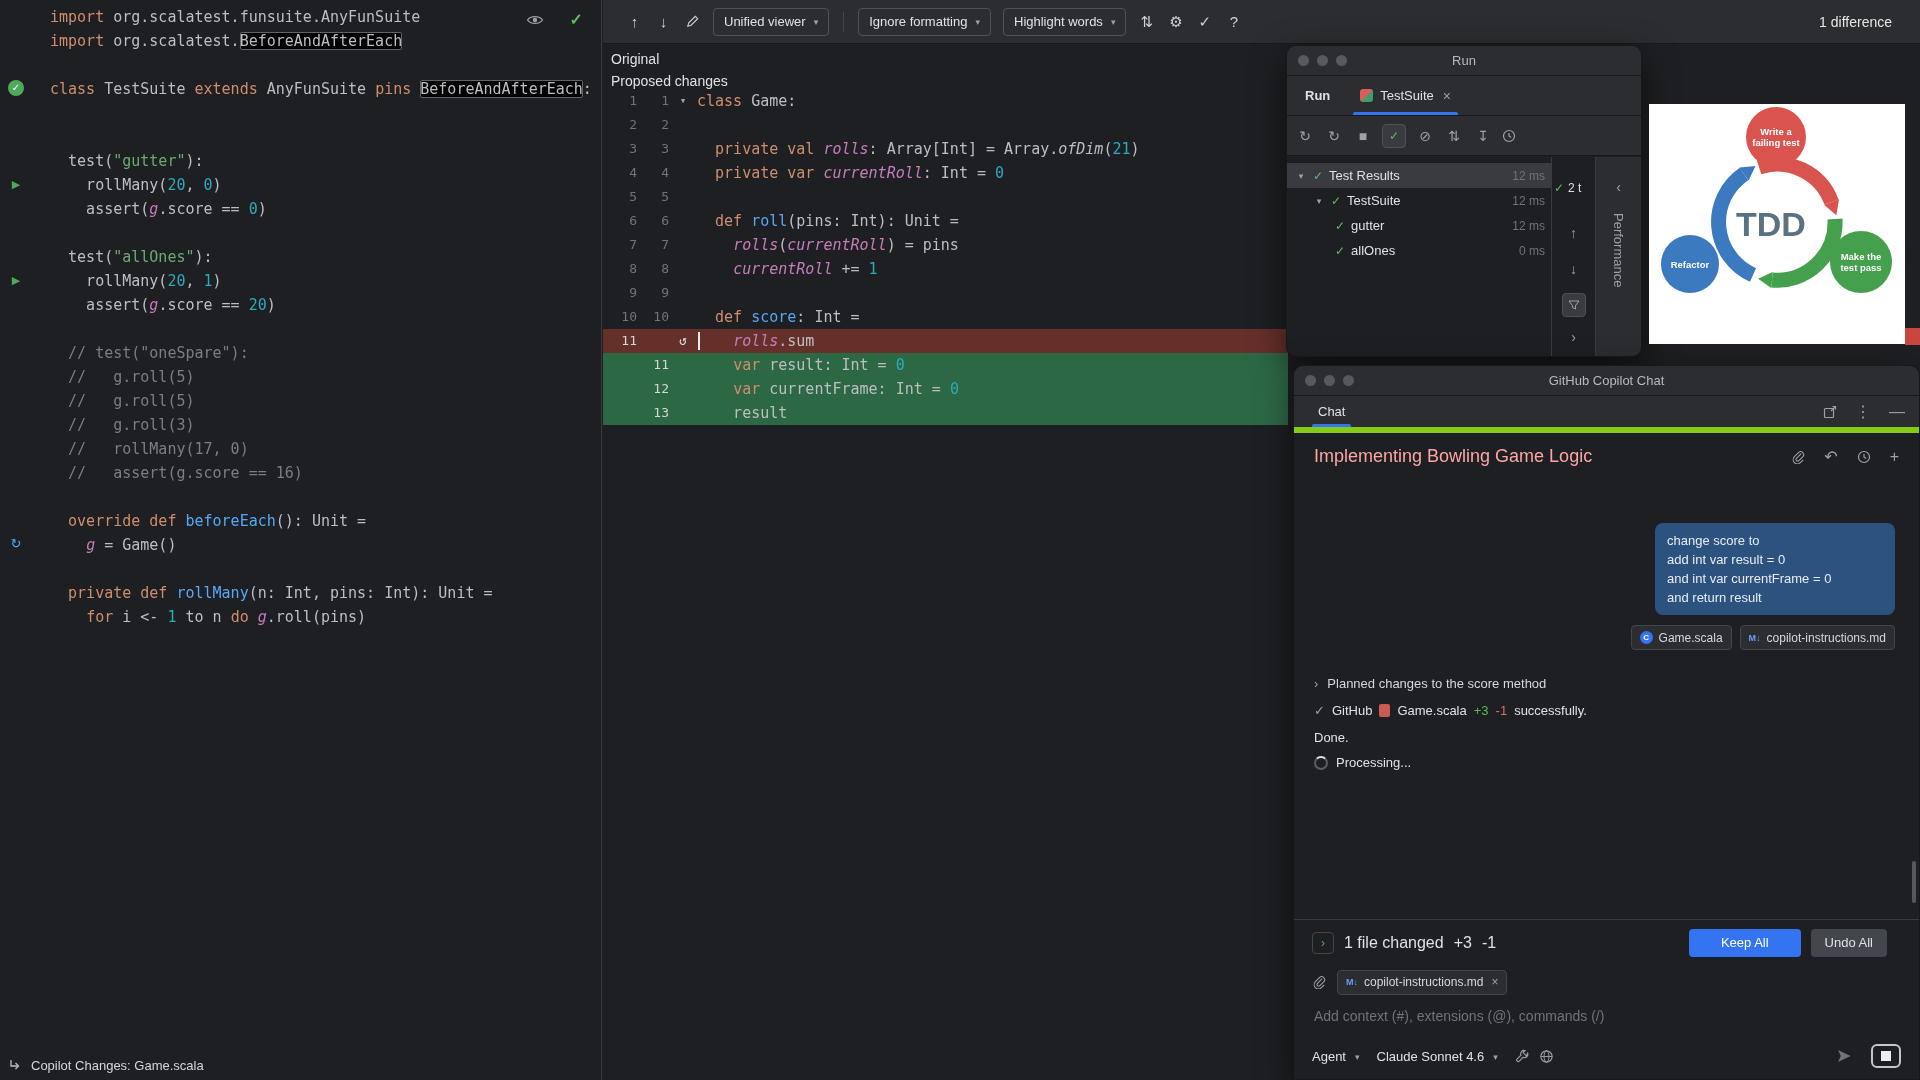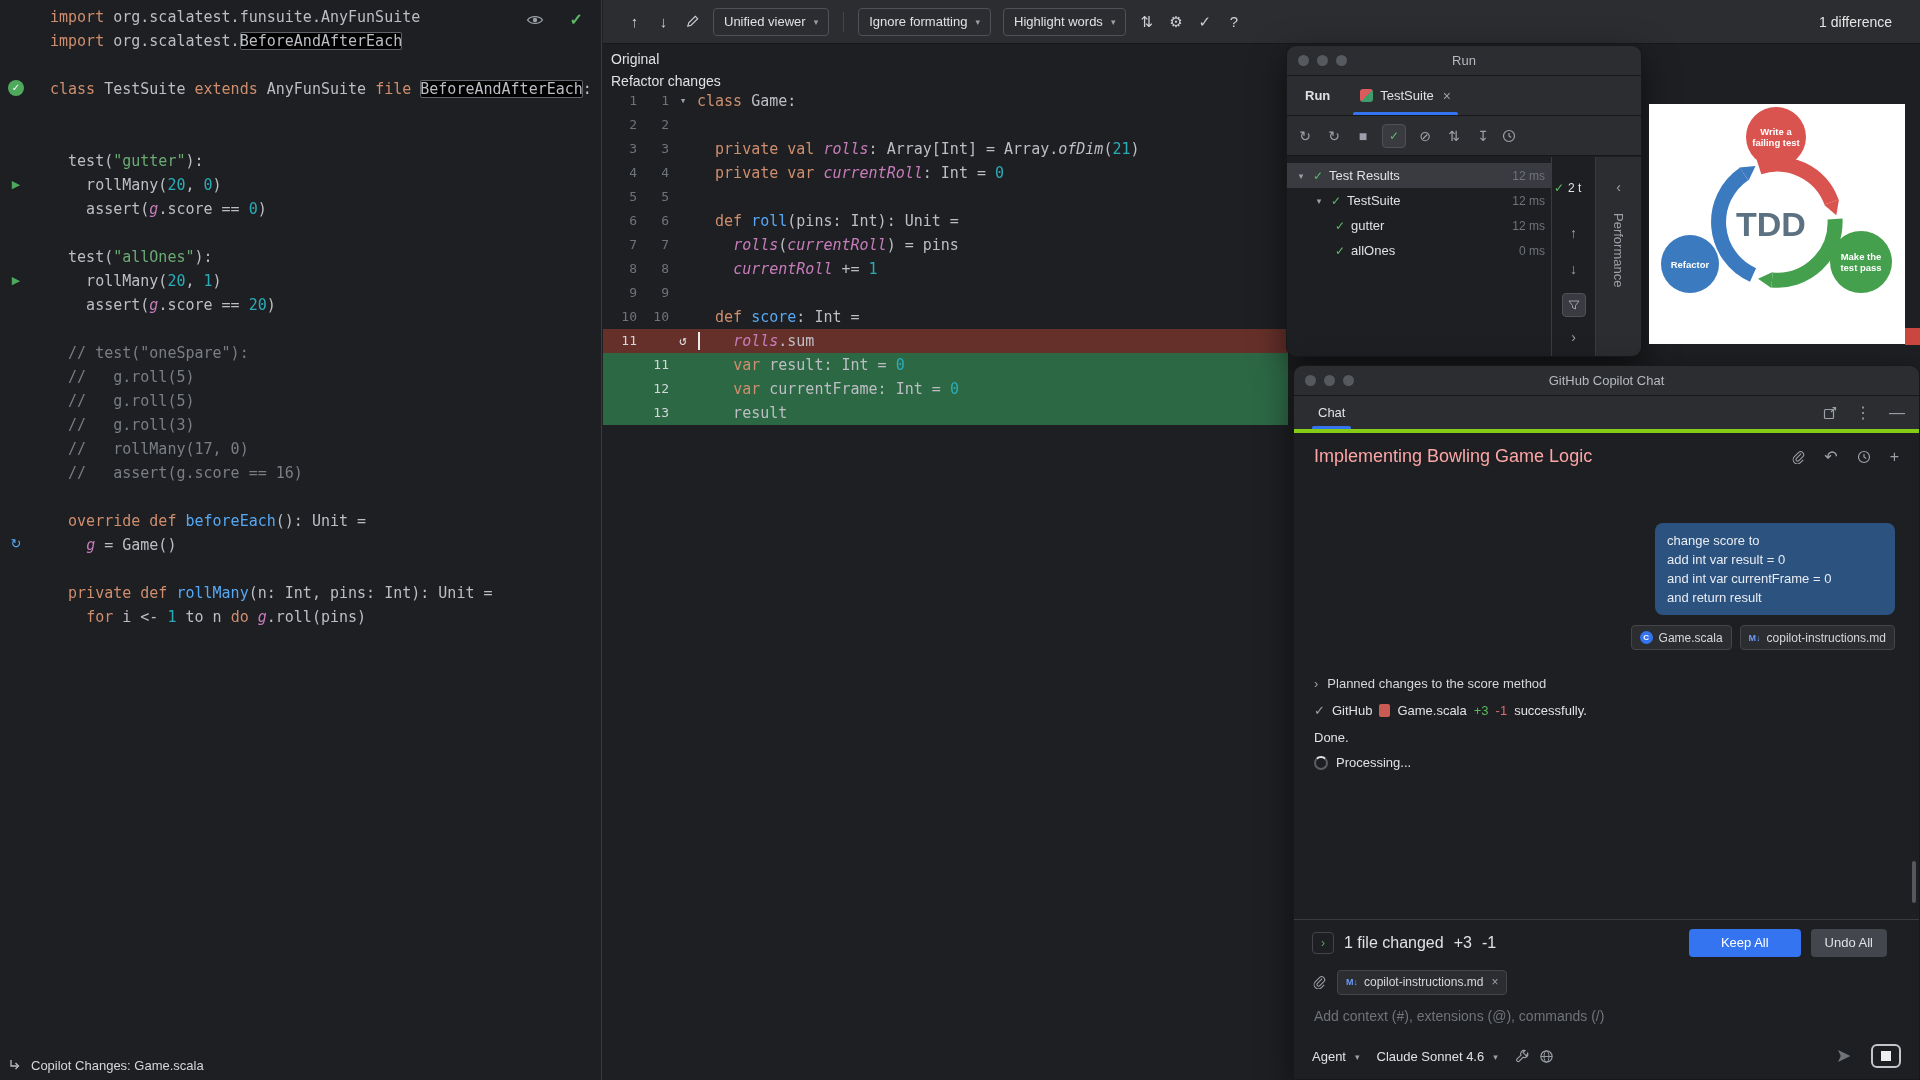--- a/index.html
+++ b/index.html
@@ -105,21 +105,21 @@
                 writing-mode:vertical-rl; font-size:13px; color:#9da0a8; cursor:pointer; }
 
   
   .tdd-image { position:absolute; left:1649px; top:104px; width:256px; height:240px; background:#fff; }
   .tdd-title { font-size:34px; font-weight:bold; fill:#5c7282; font-family:"Liberation Sans",sans-serif; }
   .tdd-label { font-size:9.5px; font-weight:bold; fill:#ffffff; font-family:"Liberation Sans",sans-serif; }
   .red-fragment { position:absolute; left:1905px; top:328px; width:15px; height:17px; background:#c9473f; }
 
   
   .chat-window { left:1293px; top:365px; width:627px; height:715px; border-radius:10px 10px 0 0; }
-  .chat-tabs { height:37px; background:#2b2d30; border-bottom:4px solid #84cc16; display:flex;
+  .chat-tabs { height:37px; background:#2b2d30; border-bottom:6px solid #84cc16; display:flex;
                align-items:center; padding:0 14px;justify-content:space-between; }
   .chat-tab { position:relative; height:100%; display:flex; align-items:center; padding:0 10px;
               font-size:13px; color:#dfe1e5; cursor:pointer; }
   .chat-tab::after { content:""; position:absolute; left:4px; right:4px; bottom:0; height:3px;
                      background:#3574f0; border-radius:2px 2px 0 0; }
   .chat-tab-icons { margin-left:auto; display:flex; gap:18px; align-items:center; color:#9da0a8; }
   .chat-scroll { position:absolute; top:68px; left:0; right:0; bottom:160px; padding:0 20px; overflow:hidden; }
   .thread-header { margin-top:12px; display:flex; align-items:center; }
   .thread-title { font-size:18px; color:#fca5a5; }
   .thread-icons { margin-left:auto; display:flex; gap:19px; align-items:center; color:#9da0a8; }
@@ -170,21 +170,21 @@
 </head>
 <body>
 
 <div class="screen">
 
   <div class="left-panel">
     <div class="editor-code" id="editor-code">
         <div class="code-line"><span class="tok-k">import </span><span class="tok-p">org.scalatest.funsuite.AnyFunSuite</span></div>
         <div class="code-line"><span class="tok-k">import </span><span class="tok-p">org.scalatest.</span><span class="tok-hl">BeforeAndAfterEach</span></div>
         <div class="code-line"></div>
-        <div class="code-line"><span class="tok-k">class </span><span class="tok-p">TestSuite </span><span class="tok-k">extends </span><span class="tok-p">AnyFunSuite </span><span class="tok-k">file </span><span class="tok-hl">BeforeAndAfterEach</span><span class="tok-p">:</span></div>
+        <div class="code-line"><span class="tok-k">class </span><span class="tok-p">TestSuite </span><span class="tok-k">extends </span><span class="tok-p">AnyFunSuite </span><span class="tok-k">pins </span><span class="tok-hl">BeforeAndAfterEach</span><span class="tok-p">:</span></div>
         <div class="code-line"></div>
         <div class="code-line"></div>
         <div class="code-line"><span class="tok-p">  test(</span><span class="tok-s">"gutter"</span><span class="tok-p">):</span></div>
         <div class="code-line"><span class="tok-p">    rollMany(</span><span class="tok-n">20</span><span class="tok-p">, </span><span class="tok-n">0</span><span class="tok-p">)</span></div>
         <div class="code-line"><span class="tok-p">    assert(</span><span class="tok-m">g</span><span class="tok-p">.score == </span><span class="tok-n">0</span><span class="tok-p">)</span></div>
         <div class="code-line"></div>
         <div class="code-line"><span class="tok-p">  test(</span><span class="tok-s">"allOnes"</span><span class="tok-p">):</span></div>
         <div class="code-line"><span class="tok-p">    rollMany(</span><span class="tok-n">20</span><span class="tok-p">, </span><span class="tok-n">1</span><span class="tok-p">)</span></div>
         <div class="code-line"><span class="tok-p">    assert(</span><span class="tok-m">g</span><span class="tok-p">.score == </span><span class="tok-n">20</span><span class="tok-p">)</span></div>
         <div class="code-line"></div>
@@ -250,21 +250,21 @@
         <span class="dd-arrow">▾</span>
       </div>
       <span class="tbtn">⇅</span>
       <span class="tbtn">⚙</span>
       <span class="tbtn">✓</span>
       <span class="tbtn">?</span>
       <span class="diff-count">1 difference</span>
     </div>
     <div class="diff-headers">
       <div class="diff-header">Original</div>
-      <div class="diff-header">Refactor changes</div>
+      <div class="diff-header">Proposed changes</div>
     </div>
     <div class="diff-lines" id="diff-lines">
         <div class="diff-row">
           <span class="dnum">1</span>
           <span class="dnum">1</span>
           <span class="dmark">▾</span>
           <span class="dcode"><span class="tok-k">class </span><span class="tok-p">Game:</span></span>
         </div>
         <div class="diff-row">
           <span class="dnum">2</span>

